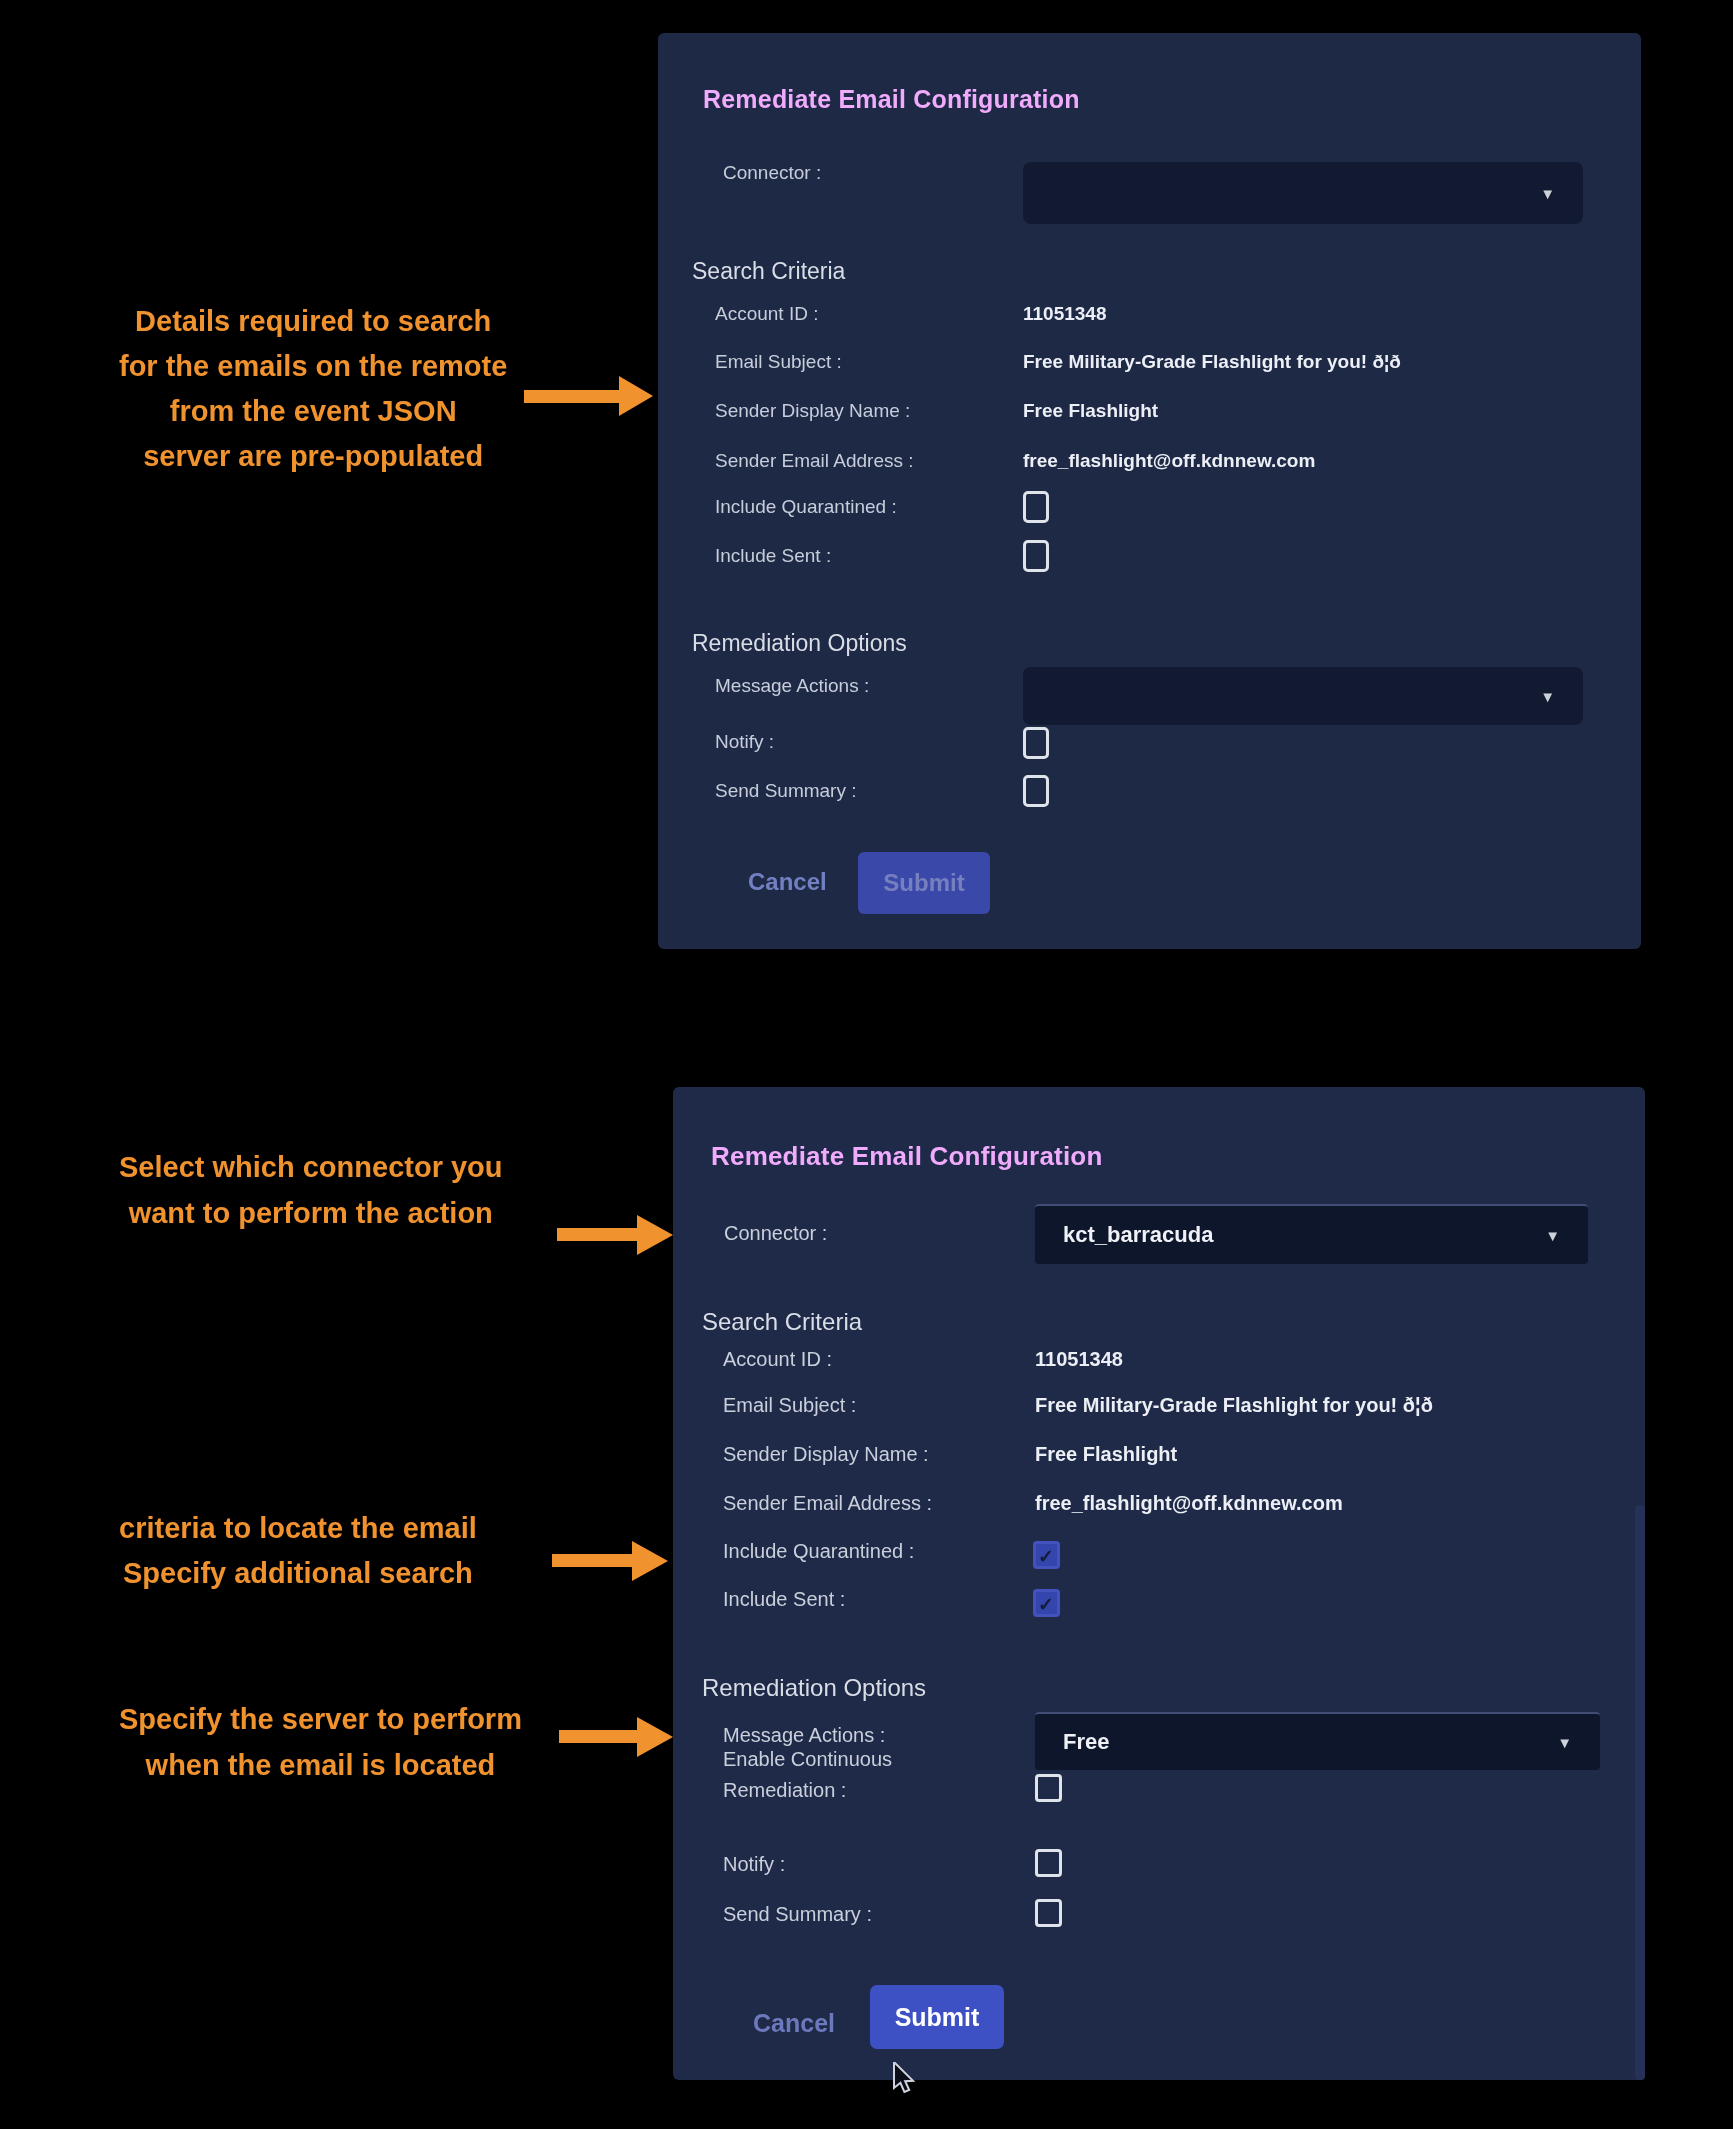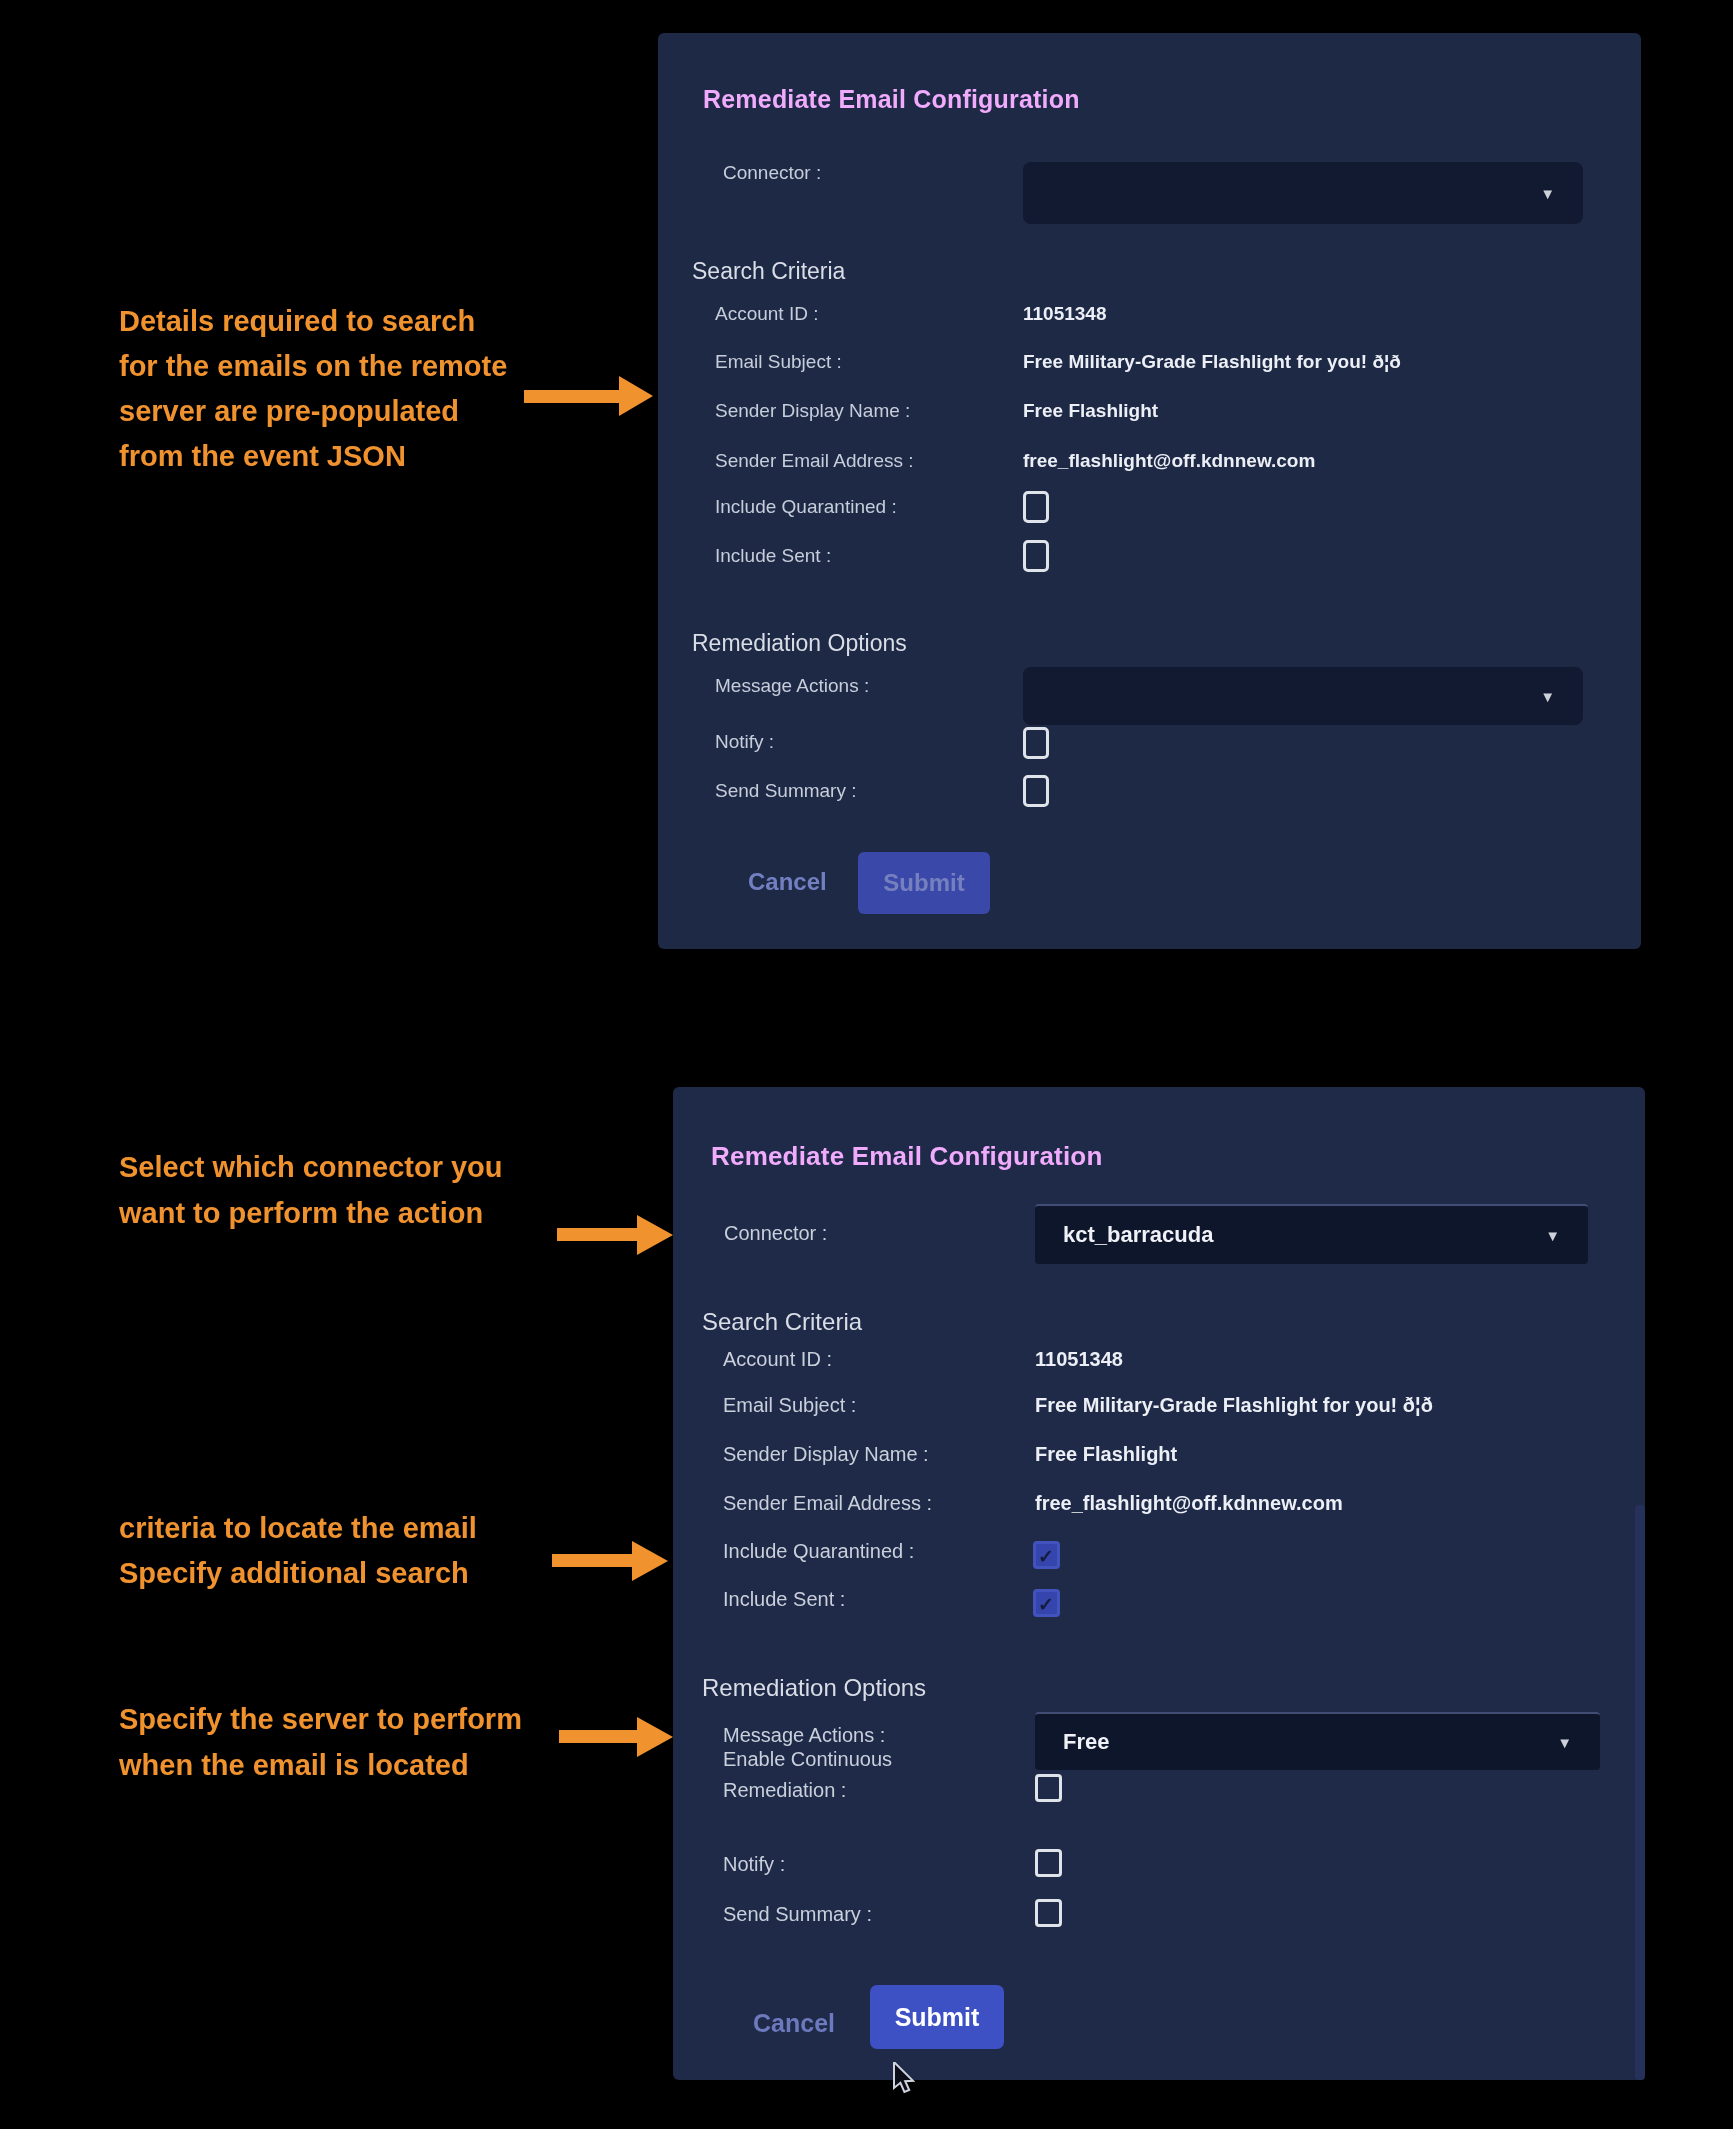--- a/index.html
+++ b/index.html
@@ -47,21 +47,21 @@
   .submit-btn{position:absolute;border:none;border-radius:6px;font-weight:700;cursor:pointer;
               background:#3A49A9;color:#7680BE;font-family:"Liberation Sans",sans-serif;}
   #dialog-top .submit-btn{left:200px;top:819px;width:132px;height:62px;font-size:24px;}
   #dialog-bottom .submit-btn{left:197px;top:898px;width:134px;height:64px;font-size:25px;border-radius:7px;}
   .submit-btn.enabled{background:#3D50C4;color:#FFFFFF;}
 
   .scroll-track{position:absolute;right:0;top:418px;width:10px;height:575px;background:#26315A;border-radius:4px;}
 
   
   .annotation{position:absolute;color:#F0922E;font-weight:700;font-size:29px;}
-  .annotation div{white-space:nowrap;}
+  .annotation div{white-space:nowrap;text-align:center;}
   #ann1{left:119px;top:299px;line-height:45px;}
   #ann2{left:119px;top:1144px;line-height:46px;}
   #ann3{left:119px;top:1506px;line-height:45px;}
   #ann4{left:119px;top:1696px;line-height:46px;}
 
   .arrow-shaft{position:absolute;height:13px;background:#F0922E;}
   .arrow-head{position:absolute;width:0;height:0;border-top:20px solid transparent;
               border-bottom:20px solid transparent;border-left:36px solid #F0922E;}
   #arrow1-shaft{left:524px;top:390px;width:97px;}   #arrow1-head{left:619px;top:376px;border-left-width:34px;}
   #arrow2-shaft{left:557px;top:1228px;width:82px;}  #arrow2-head{left:637px;top:1215px;}
@@ -126,22 +126,22 @@
       
     </div>
 
     <button class="cancel-btn">Cancel</button>
     <button class="submit-btn">Submit</button>
   </div>
 
   <div class="annotation" id="ann1">
     <div>Details required to search</div>
     <div>for the emails on the remote</div>
+    <div>from the event JSON</div>
     <div>server are pre-populated</div>
-    <div>from the event JSON</div>
   </div>
   <div class="arrow-shaft" id="arrow1-shaft"></div>
   <div class="arrow-head" id="arrow1-head"></div>
 
   <div class="dialog" id="dialog-bottom">
     <div class="dlg-title">Remediate Email Configuration</div>
 
     <div class="f-label" style="left:51px;top:135px;">Connector :</div>
     <div class="select" style="left:362px;top:117px;width:553px;height:58px;">
       <span class="sel-value">kct_barracuda</span>

